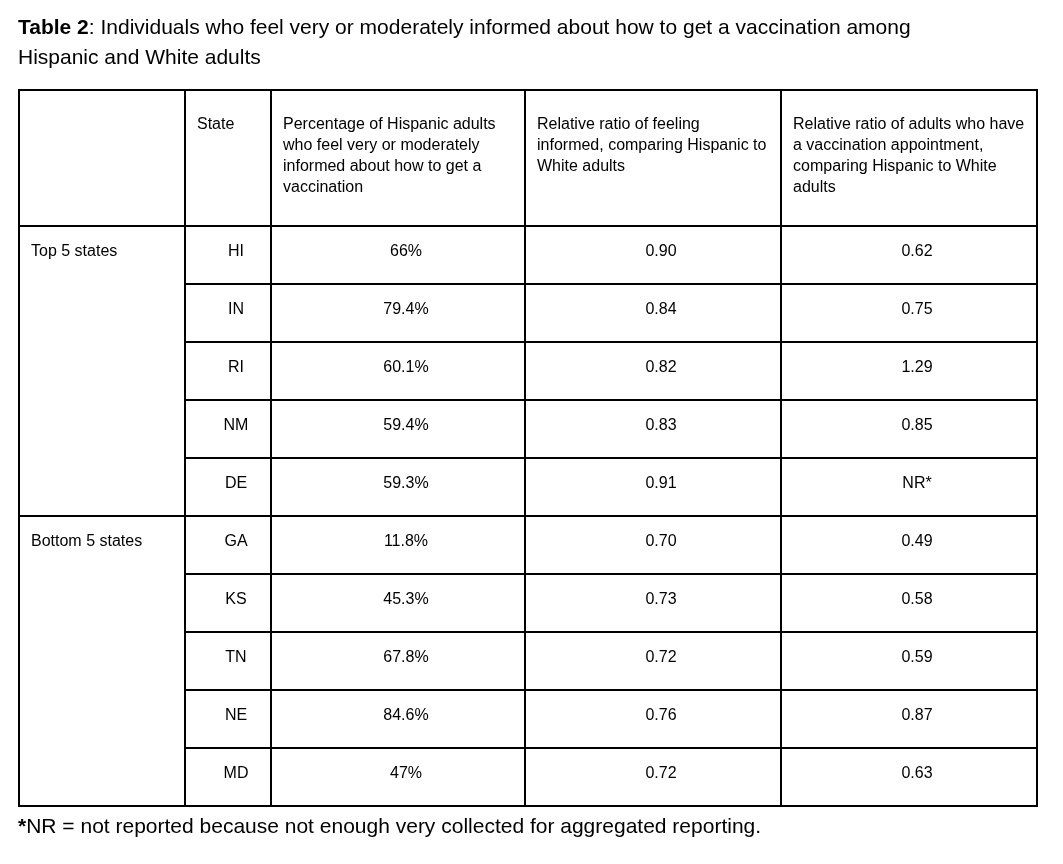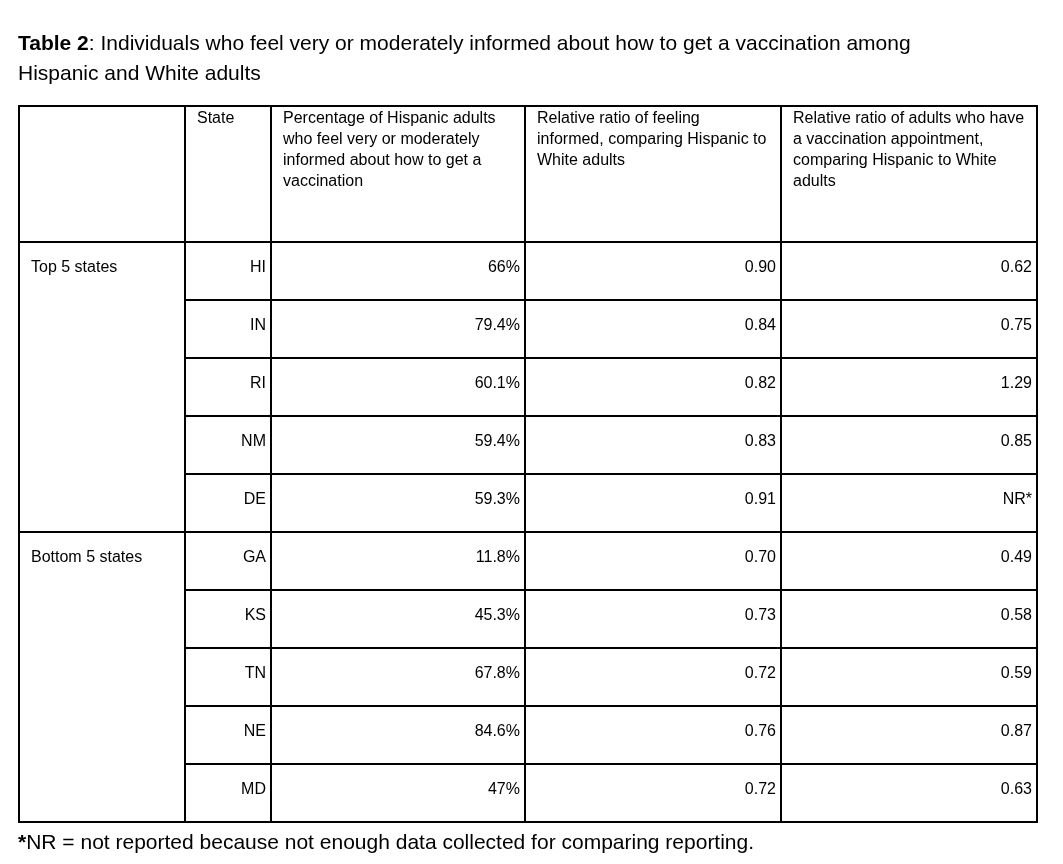--- a/index.html
+++ b/index.html
@@ -14,21 +14,21 @@
     height: 864px;
     overflow: hidden;
   }
   .page {
     padding: 12px 18px 0 18px;
   }
   .title {
     font-size: 21px;
     line-height: 1.45;
     font-weight: normal;
-    margin: 16px 0 16px 0;
+    margin: 0 0 16px 0;
     max-width: 955px;
   }
   .bold { font-weight: bold; }
   table.data-table {
     border-collapse: collapse;
     table-layout: fixed;
     width: 1018px;
   }
   .data-table th,
   .data-table td {
@@ -38,27 +38,27 @@
     font-size: 16px;
     line-height: 1.32;
     font-weight: normal;
     text-align: left;
     padding: 13px 10px 8px 11px;
     background: #ffffff;
     overflow: hidden;
   }
   .data-table thead th {
     height: 136px;
-    padding-top: 0;
+    padding-top: 22px;
   }
   .data-table tbody td {
     height: 58px;
   }
   .data-table td.num {
-    text-align: right;
+    text-align: center;
     padding-left: 20px;
     padding-right: 4px;
     border-radius: 9px;
   }
   .data-table td.group-label {
     text-align: left;
     margin-left: 24px;
   }
   .footnote {
     font-size: 21px;
@@ -149,15 +149,15 @@
       </tr>
       <tr>
         <td class="num">MD</td>
         <td class="num">47%</td>
         <td class="num">0.72</td>
         <td class="num">0.63</td>
       </tr>
     </tbody>
   </table>
 
-  <p class="footnote"><span class="bold">*</span><span>NR = not reported because not enough data collected for comparing reporting.</span></p>
+  <p class="footnote"><span class="bold">*</span><span>NR = not reported because not enough very collected for aggregated reporting.</span></p>
 
 </div>
 
 </body></html>

